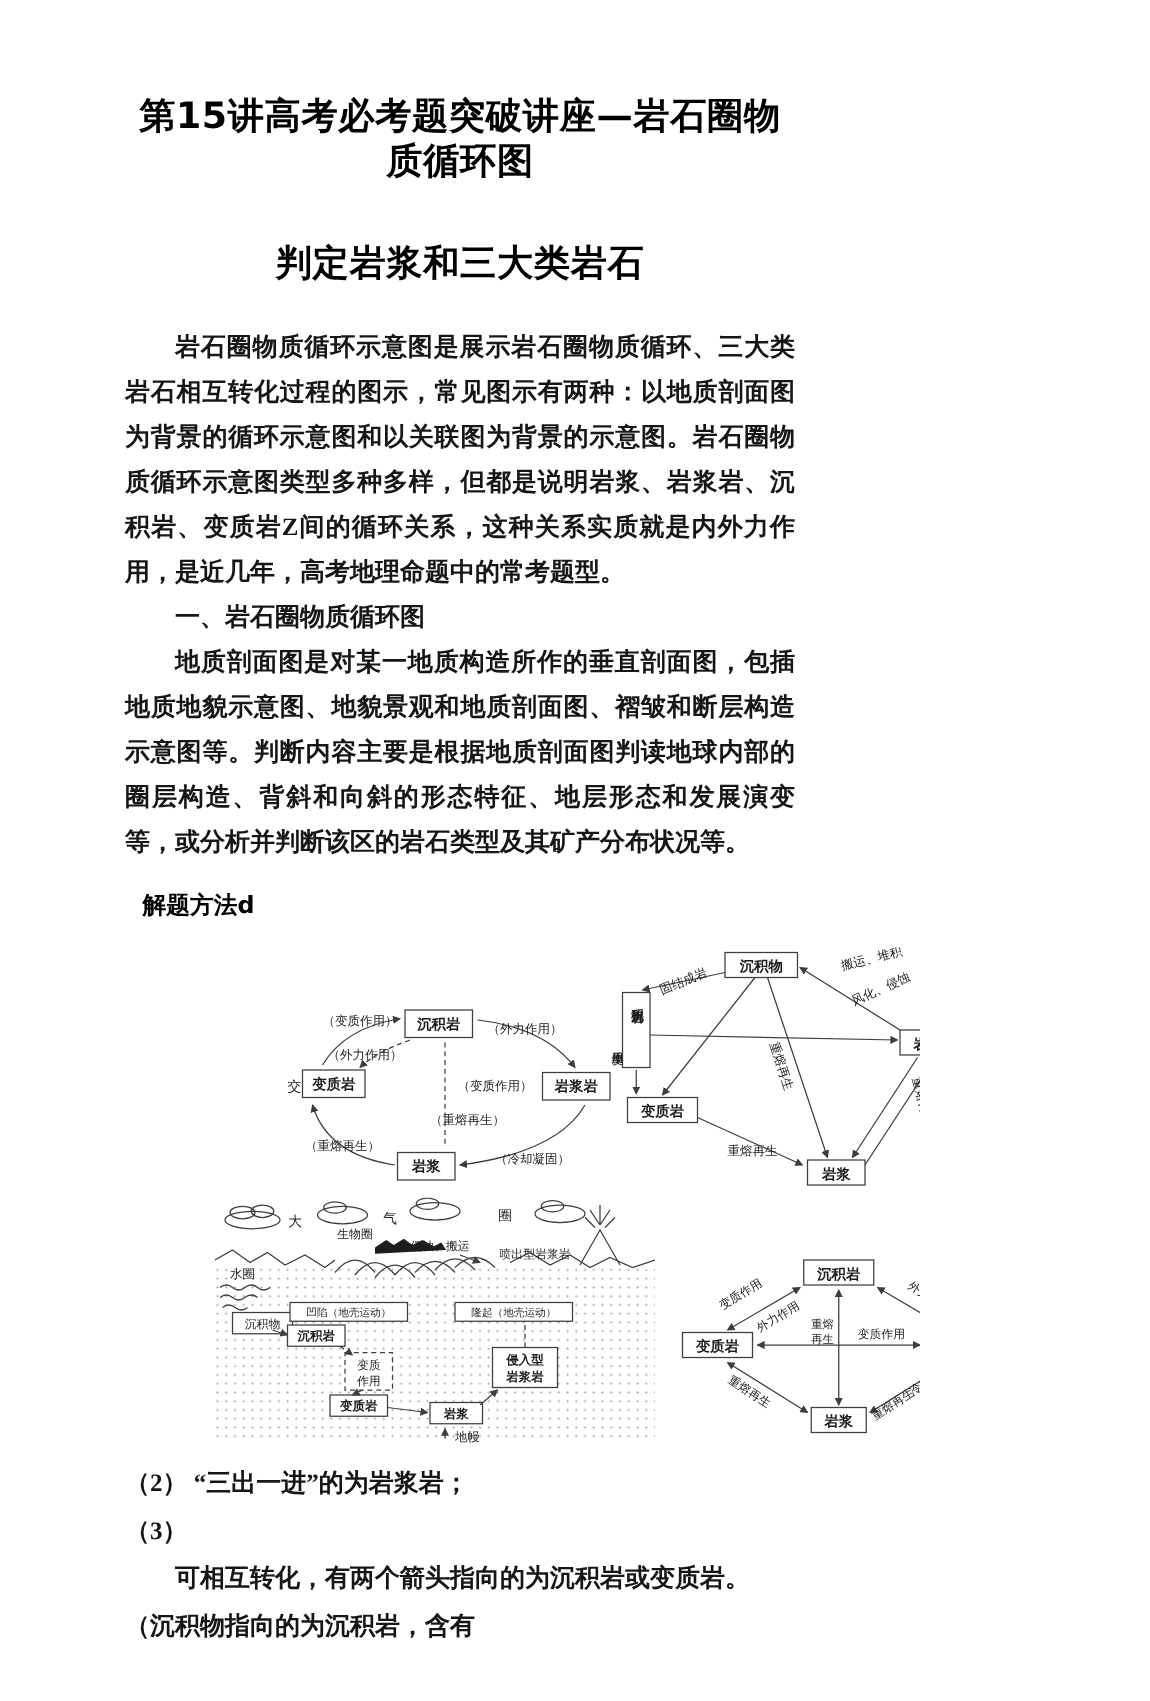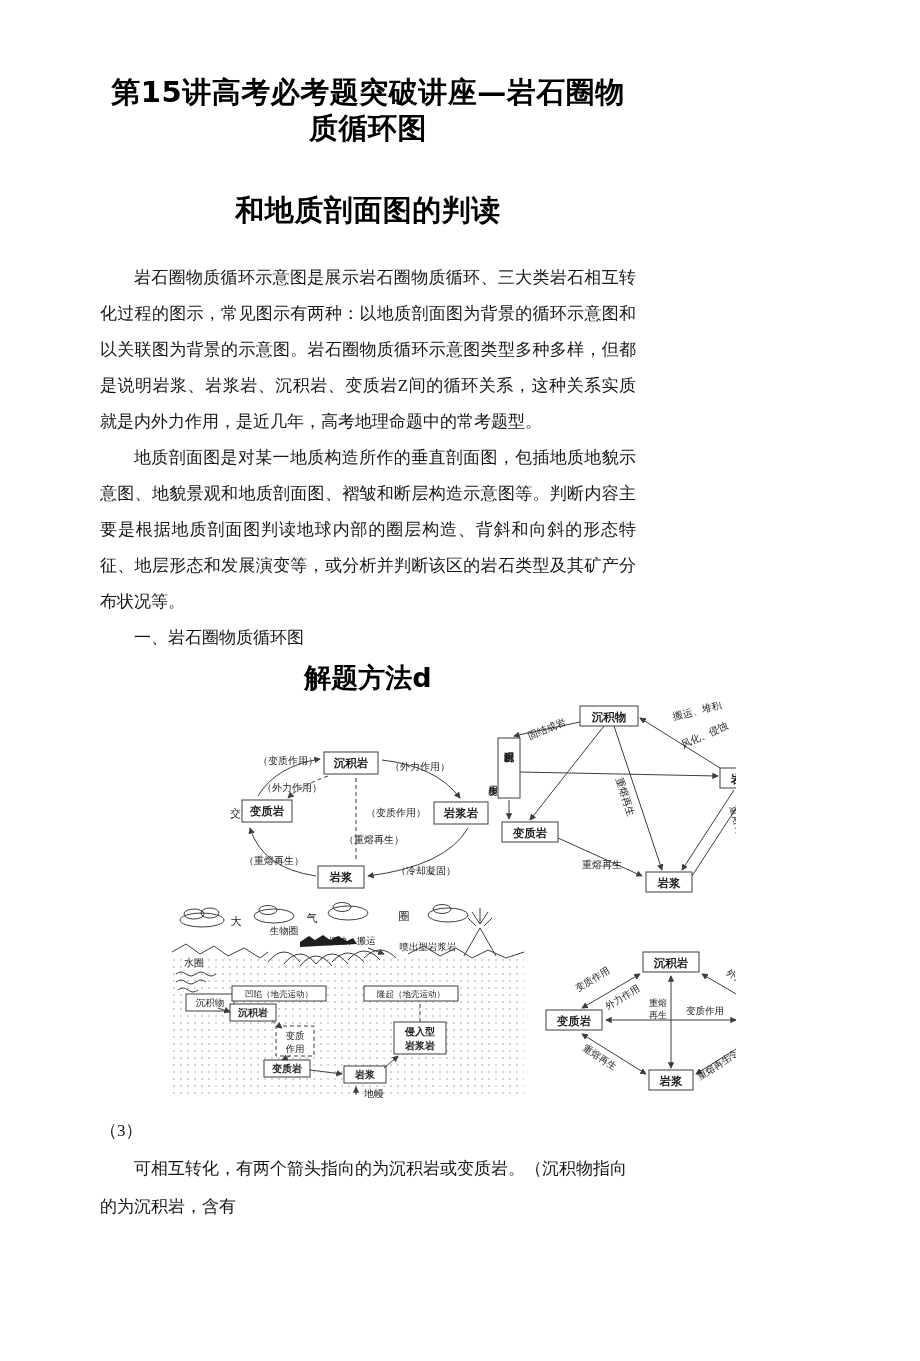--- a/index.html
+++ b/index.html
@@ -3,25 +3,25 @@
 <meta charset="utf-8">
 <style>
   html,body{margin:0;padding:0;background:#ffffff;}
   .page{position:relative;width:736px;height:1361px;background:#fff;overflow:hidden;
         color:#161616;font-family:"Liberation Serif","DejaVu Serif",serif;}
   .content{padding:0 100px;}
   .title-block{padding-top:74px;margin-bottom:32px;}
   .title-line{font-family:"DejaVu Sans","Liberation Sans",sans-serif;font-weight:bold;
               font-size:29px;line-height:36px;text-align:center;color:#000;letter-spacing:0.5px;}
   .title-gap{height:46px;}
-  .para{margin:0;font-size:17px;line-height:36px;text-align:justify;}
+  .para{margin:0;font-size:20px;line-height:36px;text-align:justify;font-weight:bold;}
   .indent{text-indent:2em;}
   .plain{text-align:left;}
-  .center-head{margin:4px;font-family:"DejaVu Sans","Liberation Sans",sans-serif;font-weight:bold;
-               font-size:27px;line-height:36px;text-align:center;color:#000;}
+  .center-head{margin:14px;font-family:"DejaVu Sans","Liberation Sans",sans-serif;font-weight:bold;
+               font-size:19px;line-height:36px;color:#000;}
   .figures{position:relative;height:412px;}
   .fig{position:absolute;}
   .fig svg{display:block;width:100%;height:100%;}
   .tail .para{line-height:38px;}
   svg text{font-family:"Liberation Serif","DejaVu Serif",serif;fill:#1c1c1c;font-size:10px;}
   .bx{fill:#fff;stroke:#3d3d3d;stroke-width:1;}
   .bxd{fill:#fff;stroke:#3d3d3d;stroke-width:1;stroke-dasharray:4 3;}
   .ln{fill:none;stroke:#3d3d3d;stroke-width:1;}
   .dsh{stroke-dasharray:4 3;}
   .t12{font-size:11.5px;font-weight:bold;}
@@ -35,26 +35,26 @@
 </style>
 </head>
 <body>
 
 <div class="page">
   <div class="content">
 
     <div class="title-block">
       <div class="title-line">第15讲高考必考题突破讲座—岩石圈物质循环图</div>
       <div class="title-gap"></div>
-      <div class="title-line">和地质剖面图的判读</div>
+      <div class="title-line">判定岩浆和三大类岩石</div>
     </div>
 
     <p class="para indent">岩石圈物质循环示意图是展示岩石圈物质循环、三大类岩石相互转化过程的图示，常见图示有两种：以地质剖面图为背景的循环示意图和以关联图为背景的示意图。岩石圈物质循环示意图类型多种多样，但都是说明岩浆、岩浆岩、沉积岩、变质岩Z间的循环关系，这种关系实质就是内外力作用，是近几年，高考地理命题中的常考题型。</p>
+    <p class="para indent plain">一、岩石圈物质循环图</p>
     <p class="para indent">地质剖面图是对某一地质构造所作的垂直剖面图，包插地质地貌示意图、地貌景观和地质剖面图、褶皱和断层构造示意图等。判断内容主要是根据地质剖面图判读地球内部的圈层构造、背斜和向斜的形态特征、地层形态和发展演变等，或分析并判断该区的岩石类型及其矿产分布状况等。</p>
-    <p class="para indent plain">一、岩石圈物质循环图</p>
     <p class="center-head">解题方法d</p>
 
     <div class="figures">
 
       <div class="fig" style="left:128px;top:44px;width:262px;height:154px;">
         <svg viewBox="0 0 262 154">
           <defs>
             <marker id="m1" viewBox="0 0 8 8" refX="7" refY="4" markerWidth="6.5" markerHeight="6.5" orient="auto">
               <path d="M0,0L8,4L0,8Z" fill="#3d3d3d"></path>
             </marker>
@@ -236,18 +236,19 @@
           <text class="t95" transform="rotate(33 58 112)" x="58" y="112" text-anchor="middle">重熔再生</text>
           <text class="t95" transform="rotate(-33 206 102)" x="206" y="102" text-anchor="middle">冷却凝固</text>
           <text class="t95" transform="rotate(-33 176 122)" x="176" y="122" text-anchor="middle">重熔再生</text>
         </svg>
       </div>
 
     </div>
 
 
     <div class="tail">
+      <p class="para plain">（2） “三出一进”的为岩浆岩；</p>
       <p class="para plain">（3）</p>
       <p class="para indent plain">可相互转化，有两个箭头指向的为沉积岩或变质岩。（沉积物指向的为沉积岩，含有</p>
     </div>
 
   </div>
 </div>
 
 </body></html>

